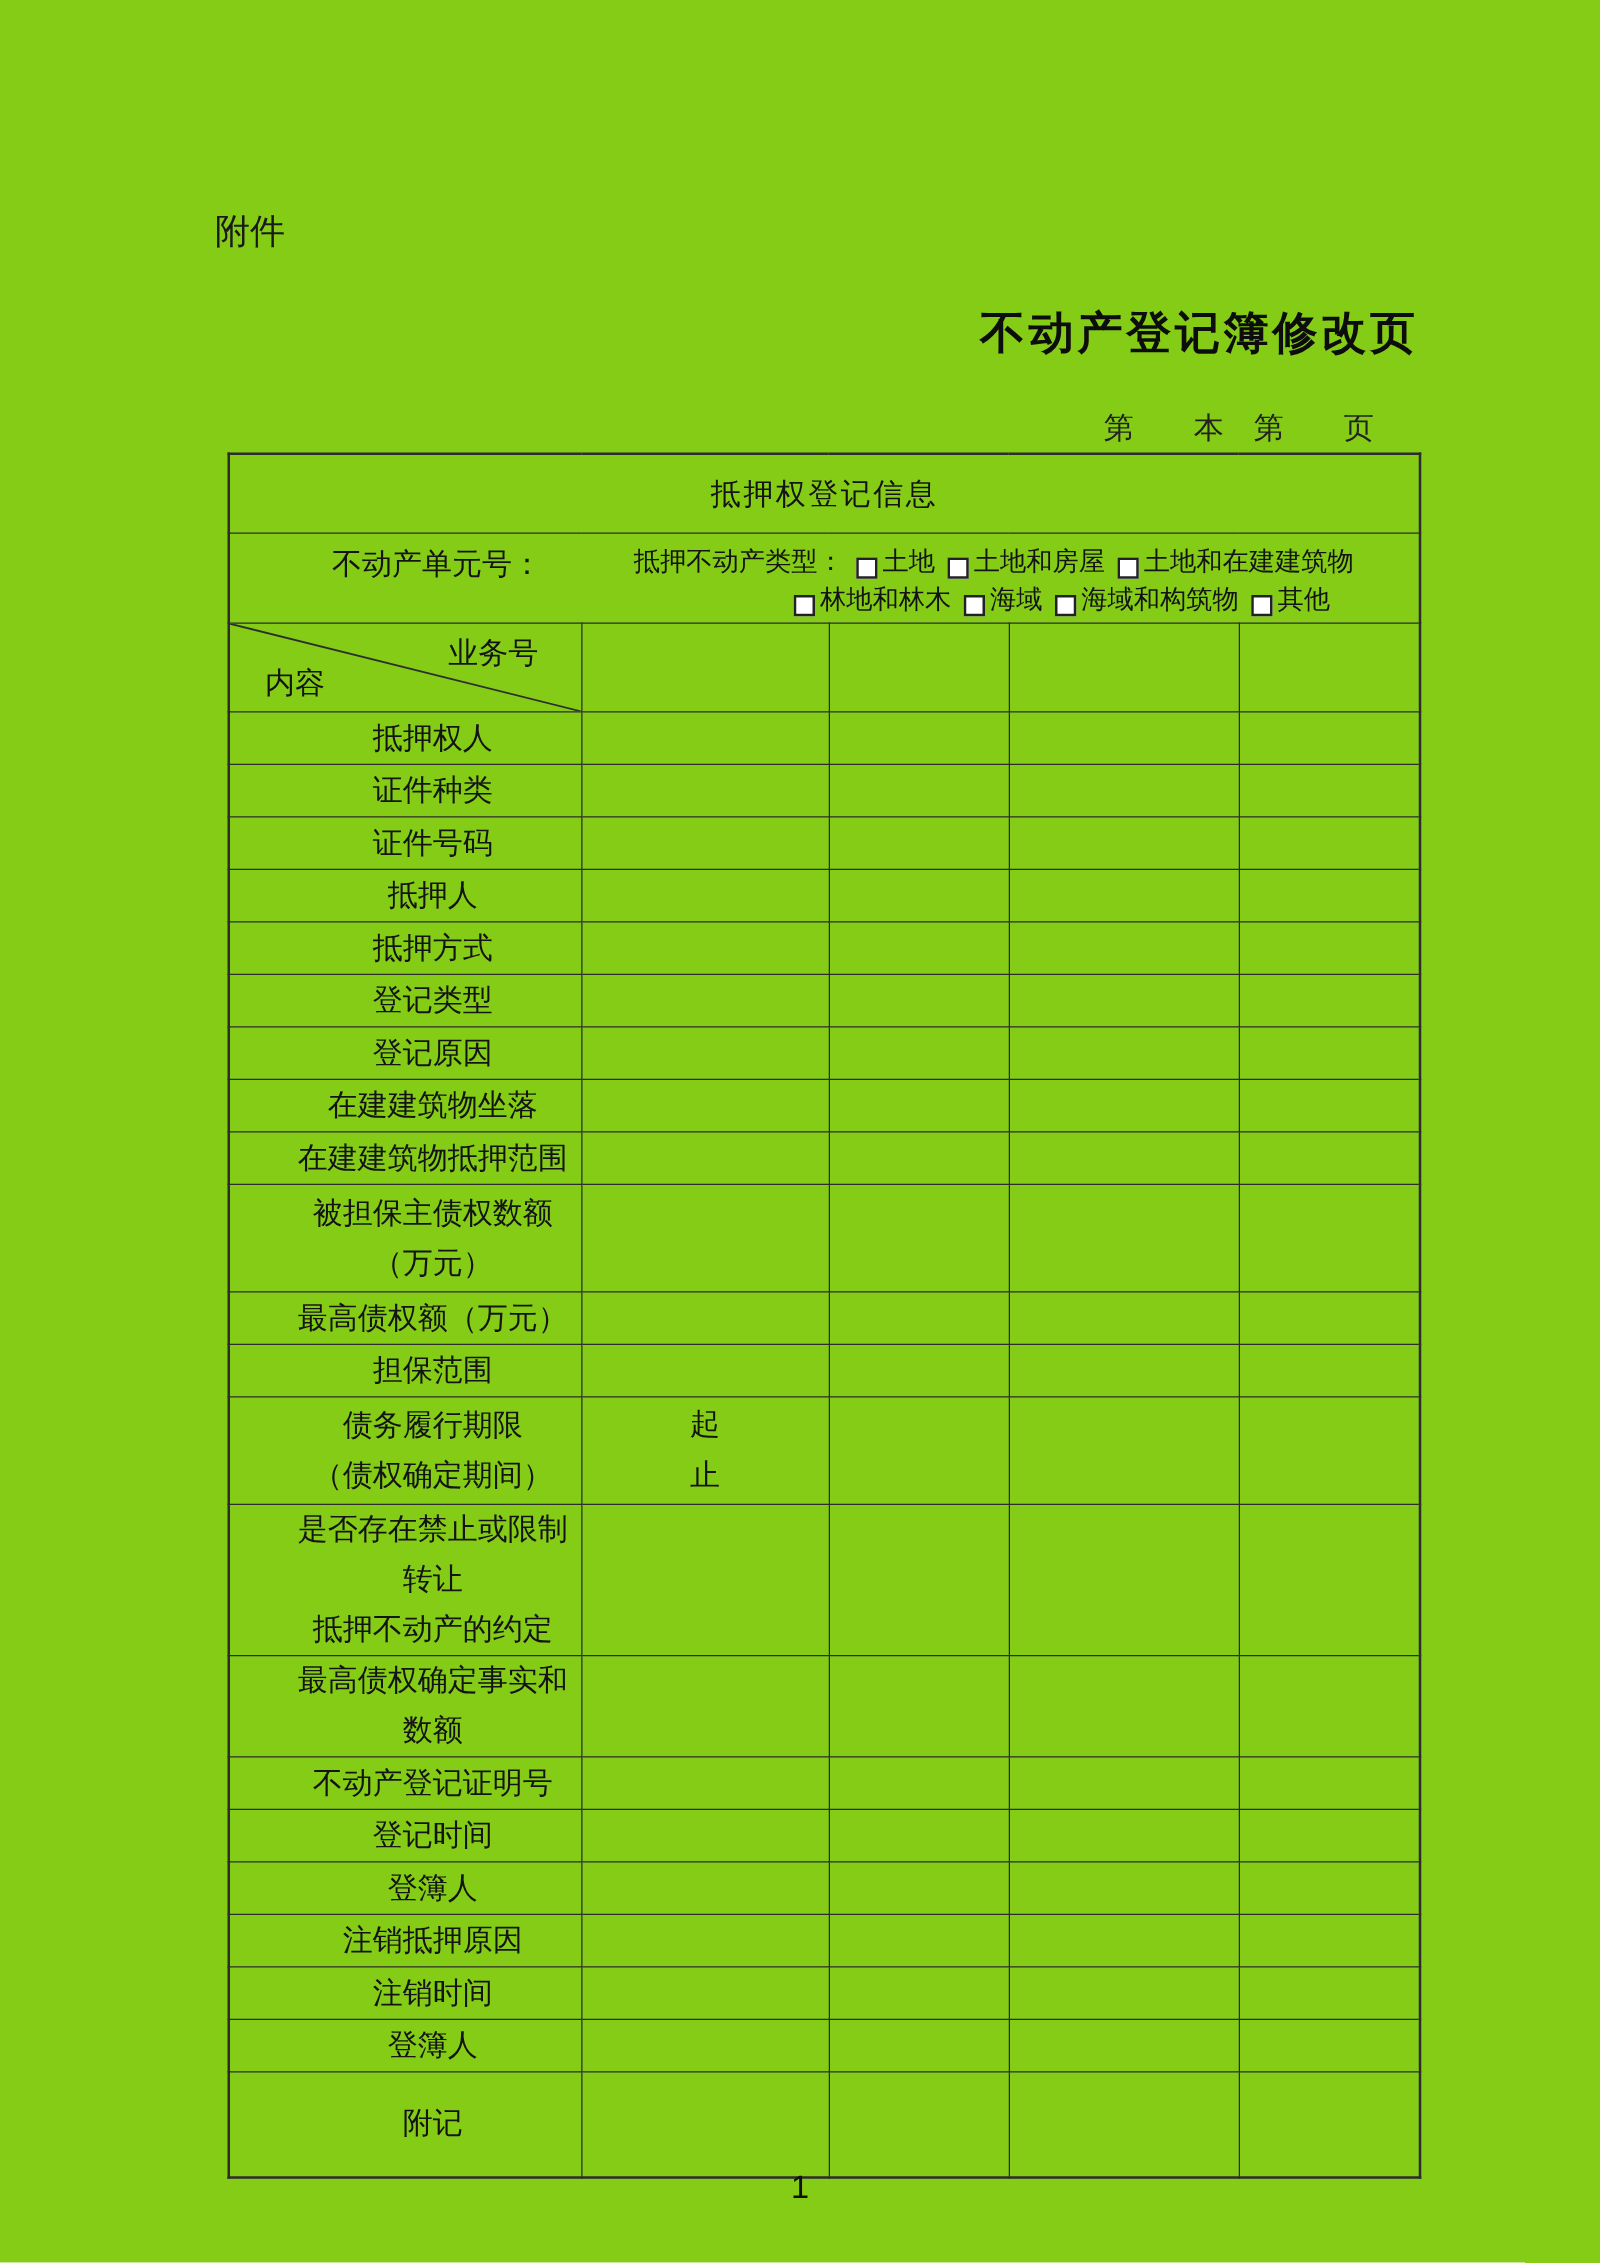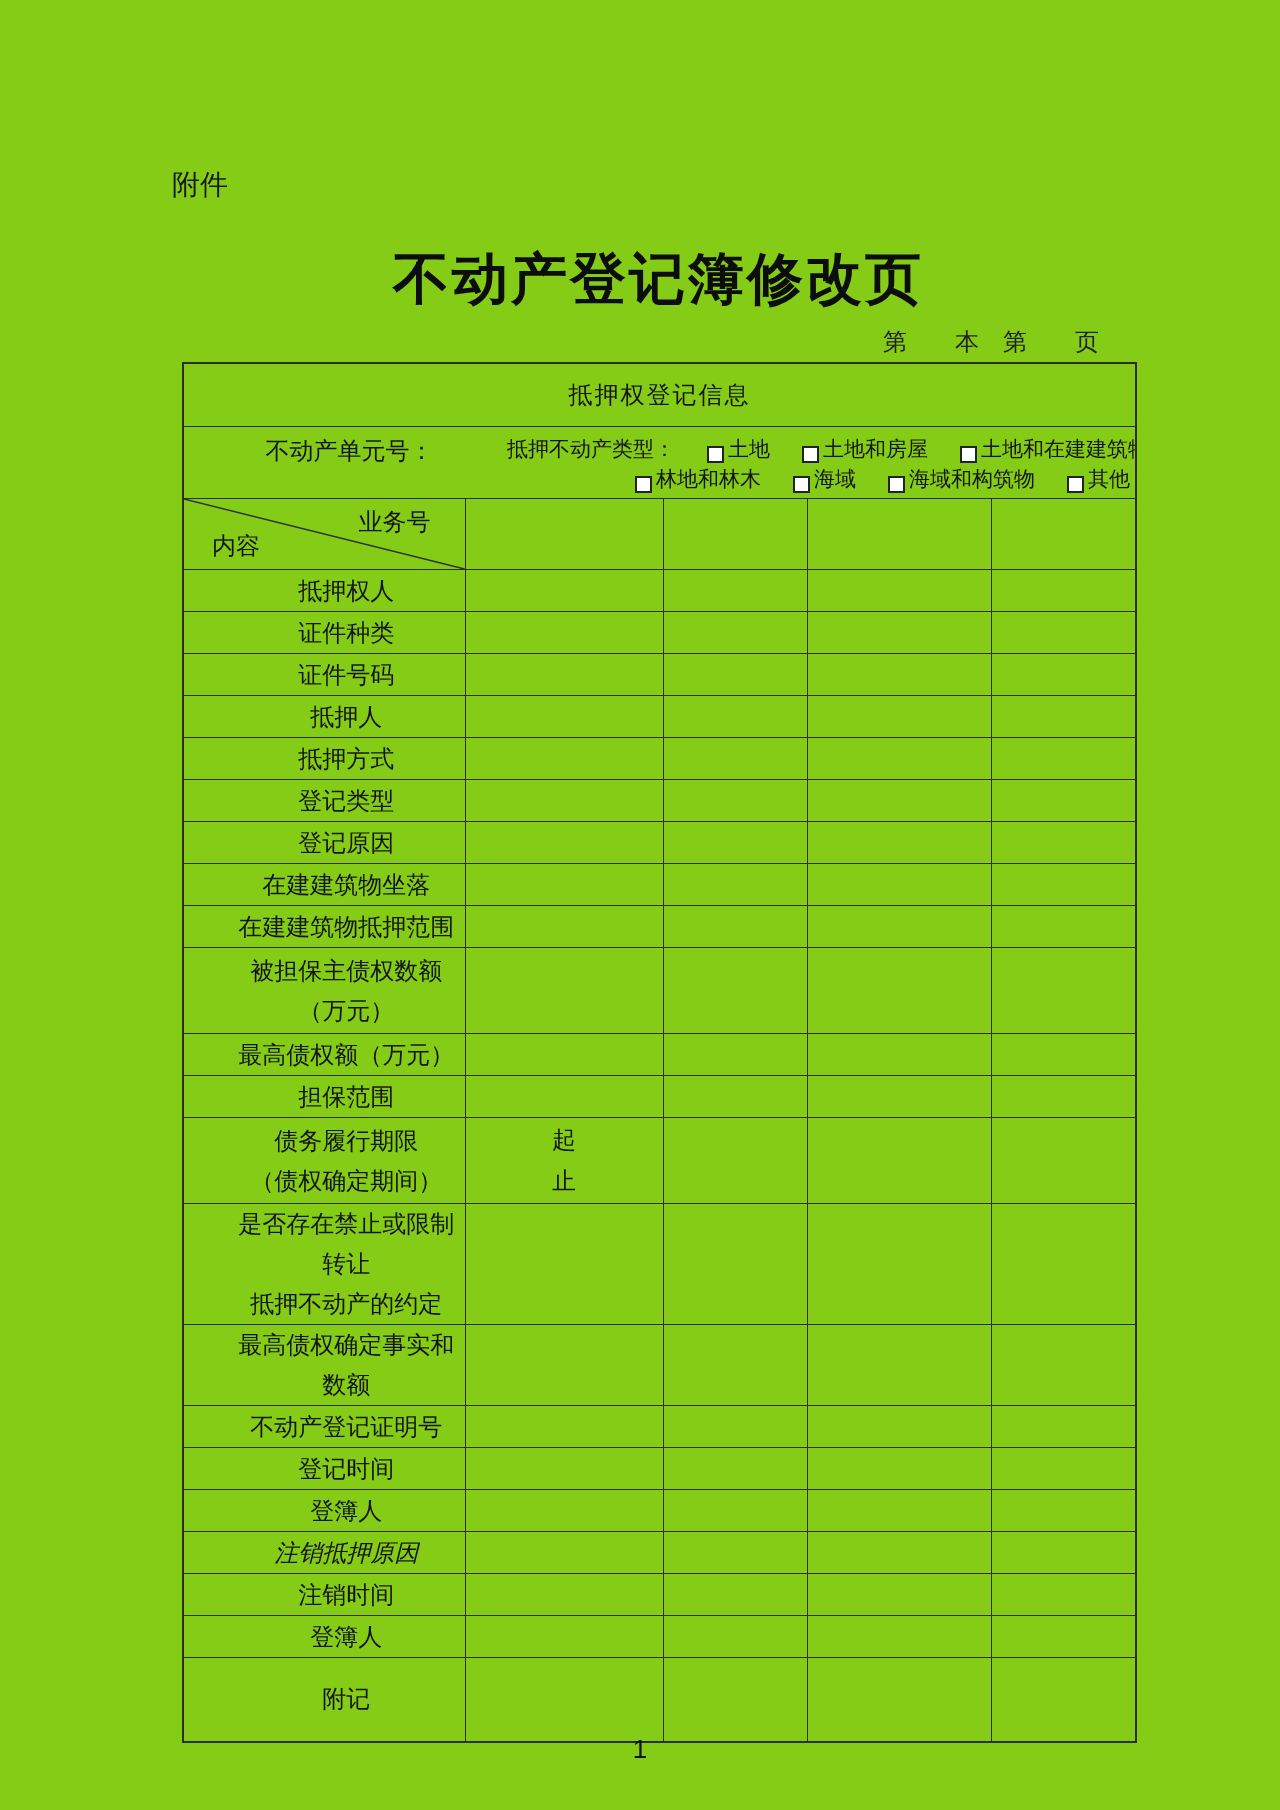--- a/index.html
+++ b/index.html
@@ -7,21 +7,21 @@
     position:relative;width:1280px;height:1810px;background:#84cc16;
     font-family:"Liberation Serif","DejaVu Serif",serif;color:#111;
     overflow:hidden;
   }
   .attachment{
     position:absolute;left:172px;top:166px;font-size:28px;
     font-family:"Liberation Sans","DejaVu Sans",sans-serif;color:#1a1a1a;
   }
   .doc-title{
     position:absolute;left:182px;top:242px;width:953px;margin:0;
-    text-align:center;font-size:56px;font-weight:bold;letter-spacing:3px;
+    text-align:right;font-size:36px;font-weight:bold;letter-spacing:3px;
     font-family:Liberation Mono, monospace;color:#0d0d0d;
   }
   .volume-line{
     position:absolute;left:182px;top:326px;width:953px;box-sizing:border-box;
     text-align:right;padding-right:36px;font-size:24px;color:#222;
   }
   table.form-table{
     position:absolute;left:182px;top:362px;width:953px;
     border-collapse:collapse;table-layout:fixed;
     border:2px solid #2d2d2d;
@@ -29,21 +29,21 @@
   table.form-table td{
     border:1px solid #2d2d2d;padding:0;margin:0;
     text-align:center;vertical-align:middle;
     font-size:24px;color:#141414;overflow:hidden;
   }
   td.section-title{height:62px;font-size:30px;letter-spacing:2px;}
   td.unit-cell{height:66px;text-align:left;vertical-align:top;}
   .unit-flex{display:flex;align-items:flex-start;padding:7px 4px 4px 8px;}
   .unit-label{flex:0 0 315px;font-size:24px;padding-top:1px;}
   .types{flex:1 1 auto;font-size:21px;}
-  .type-line{display:flex;align-items:center;gap:32px;height:30px;white-space:nowrap;}
+  .type-line{display:flex;align-items:center;gap:10px;height:30px;white-space:nowrap;}
   .type-line.line2{padding-left:128px;}
   .type-label{font-size:21px;}
   .opt{display:inline-flex;align-items:flex-end;}
   .box{
     display:inline-block;width:17px;height:17px;box-sizing:border-box;
     border:2px solid #222;margin-right:4px;background:#fff;flex:0 0 auto;
   }
   tr.diag-row td{height:70px;}
   td.diag-cell{position:relative;}
   td.diag-cell svg{position:absolute;left:0;top:0;width:100%;height:100%;display:block;}
@@ -297,21 +297,21 @@
         </tr>
         <tr style="height: 42px;">
           <td class="label-cell">
             <div>登簿人</div>
           </td>
           <td></td>
           <td></td>
           <td></td>
           <td></td>
         </tr>
-        <tr style="height: 42px; font-style: italic;">
+        <tr style="height: 42px;">
           <td class="label-cell">
             <div>注销抵押原因</div>
           </td>
           <td></td>
           <td></td>
           <td></td>
           <td></td>
         </tr>
         <tr style="height: 42px;">
           <td class="label-cell">

